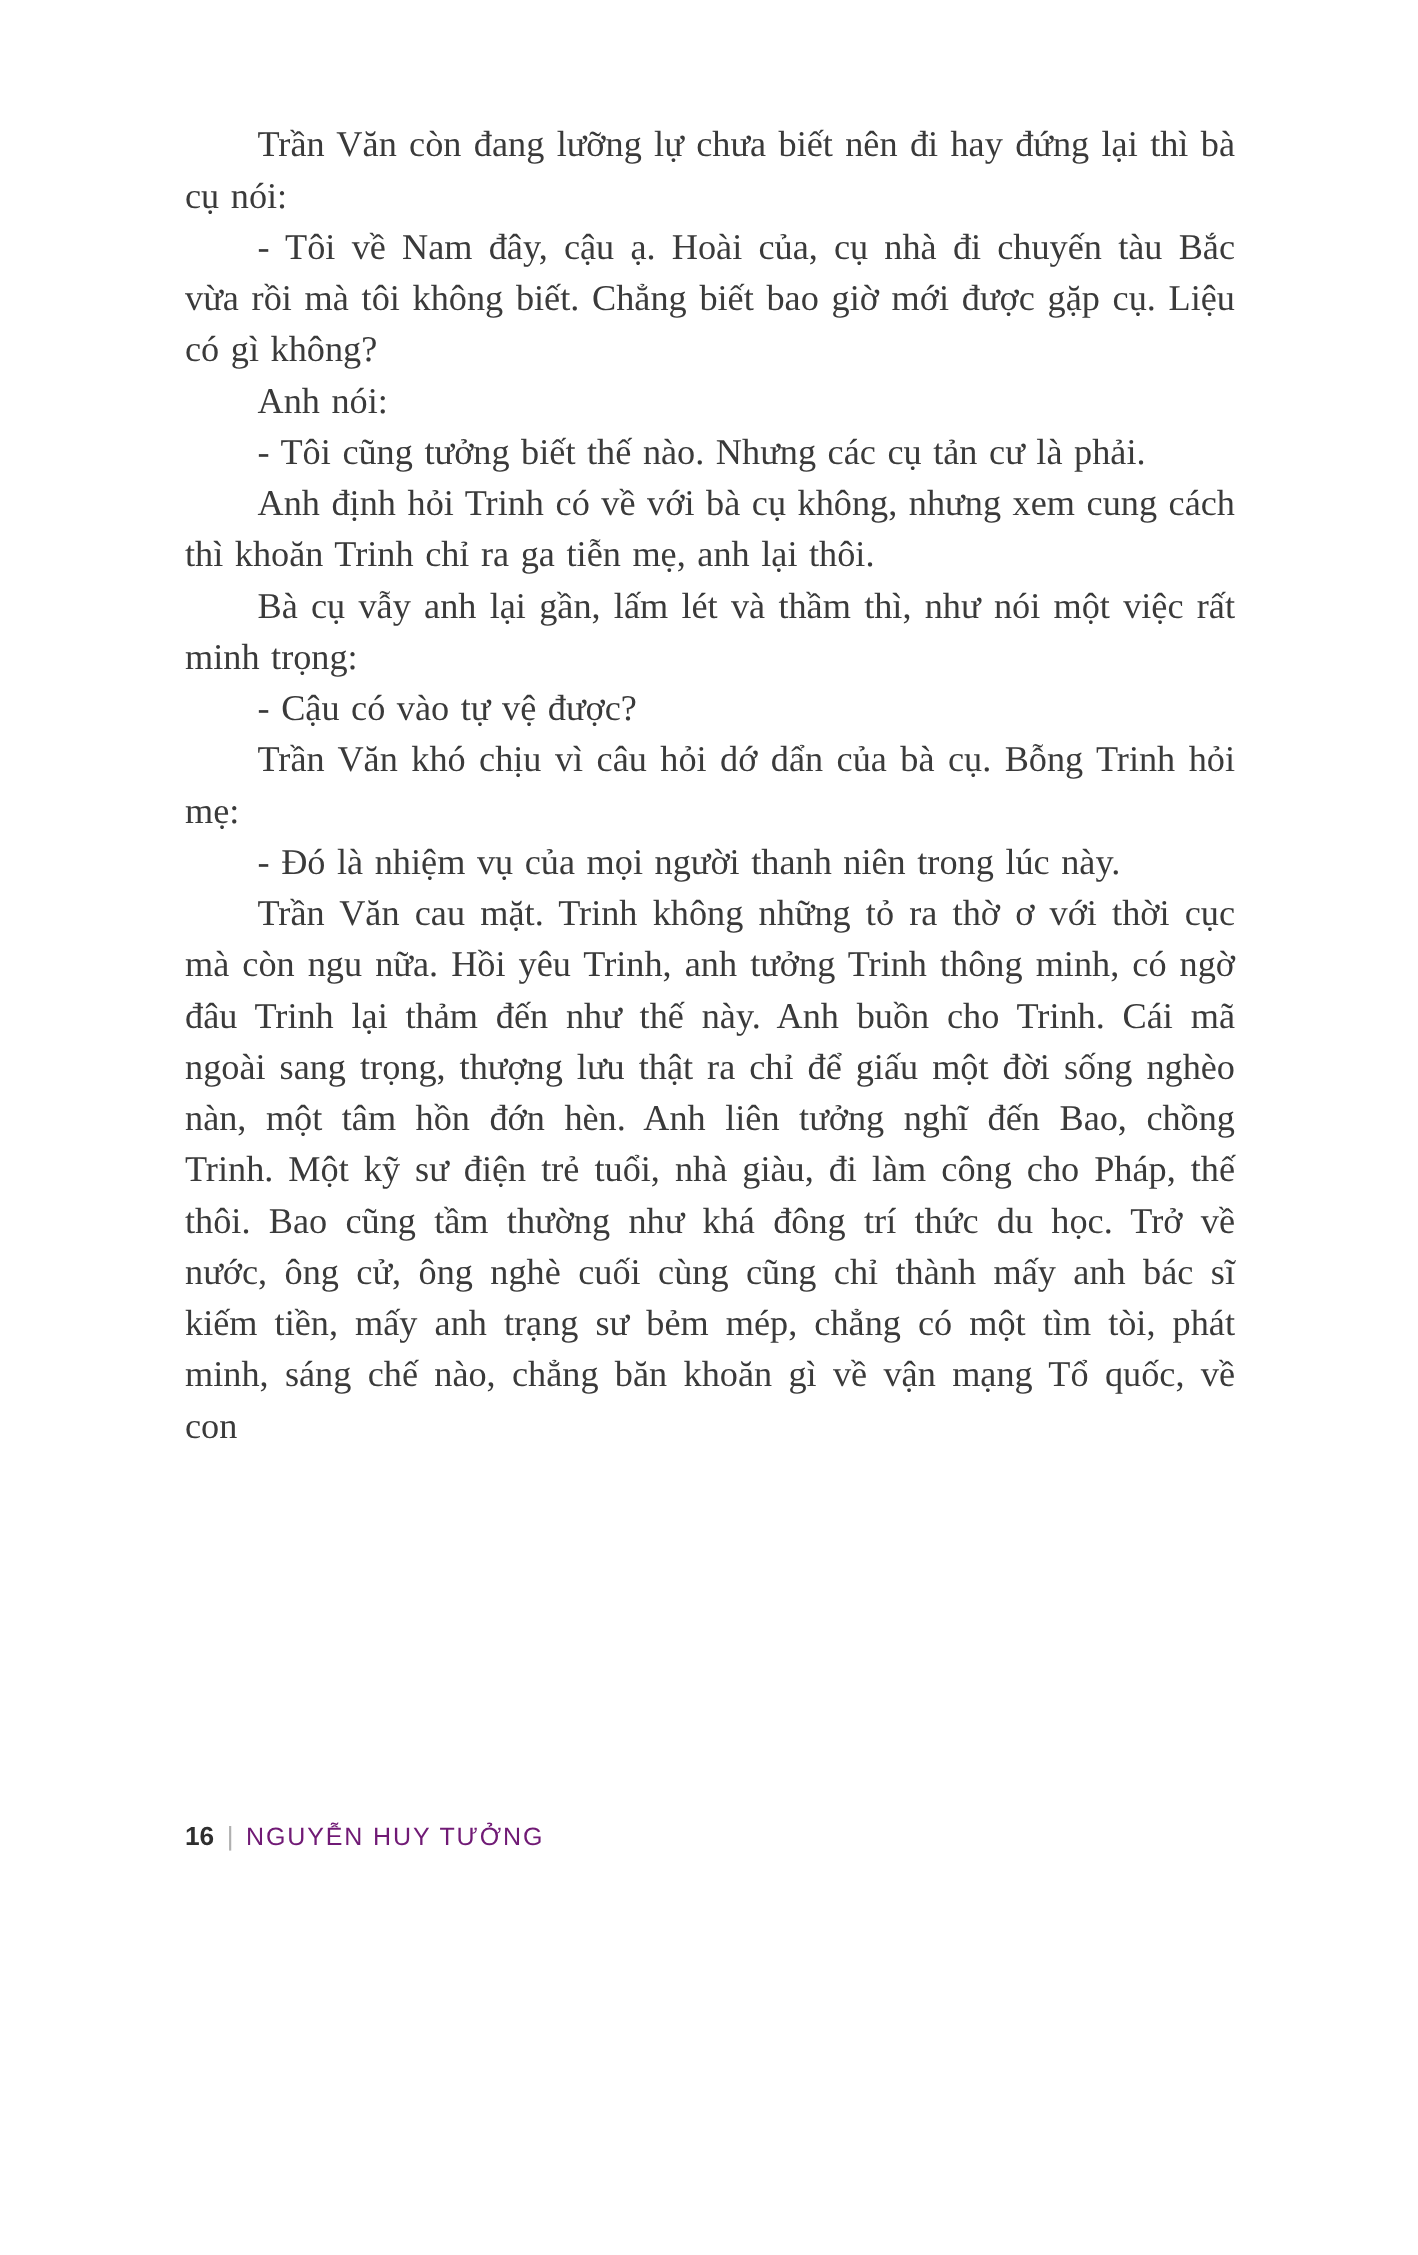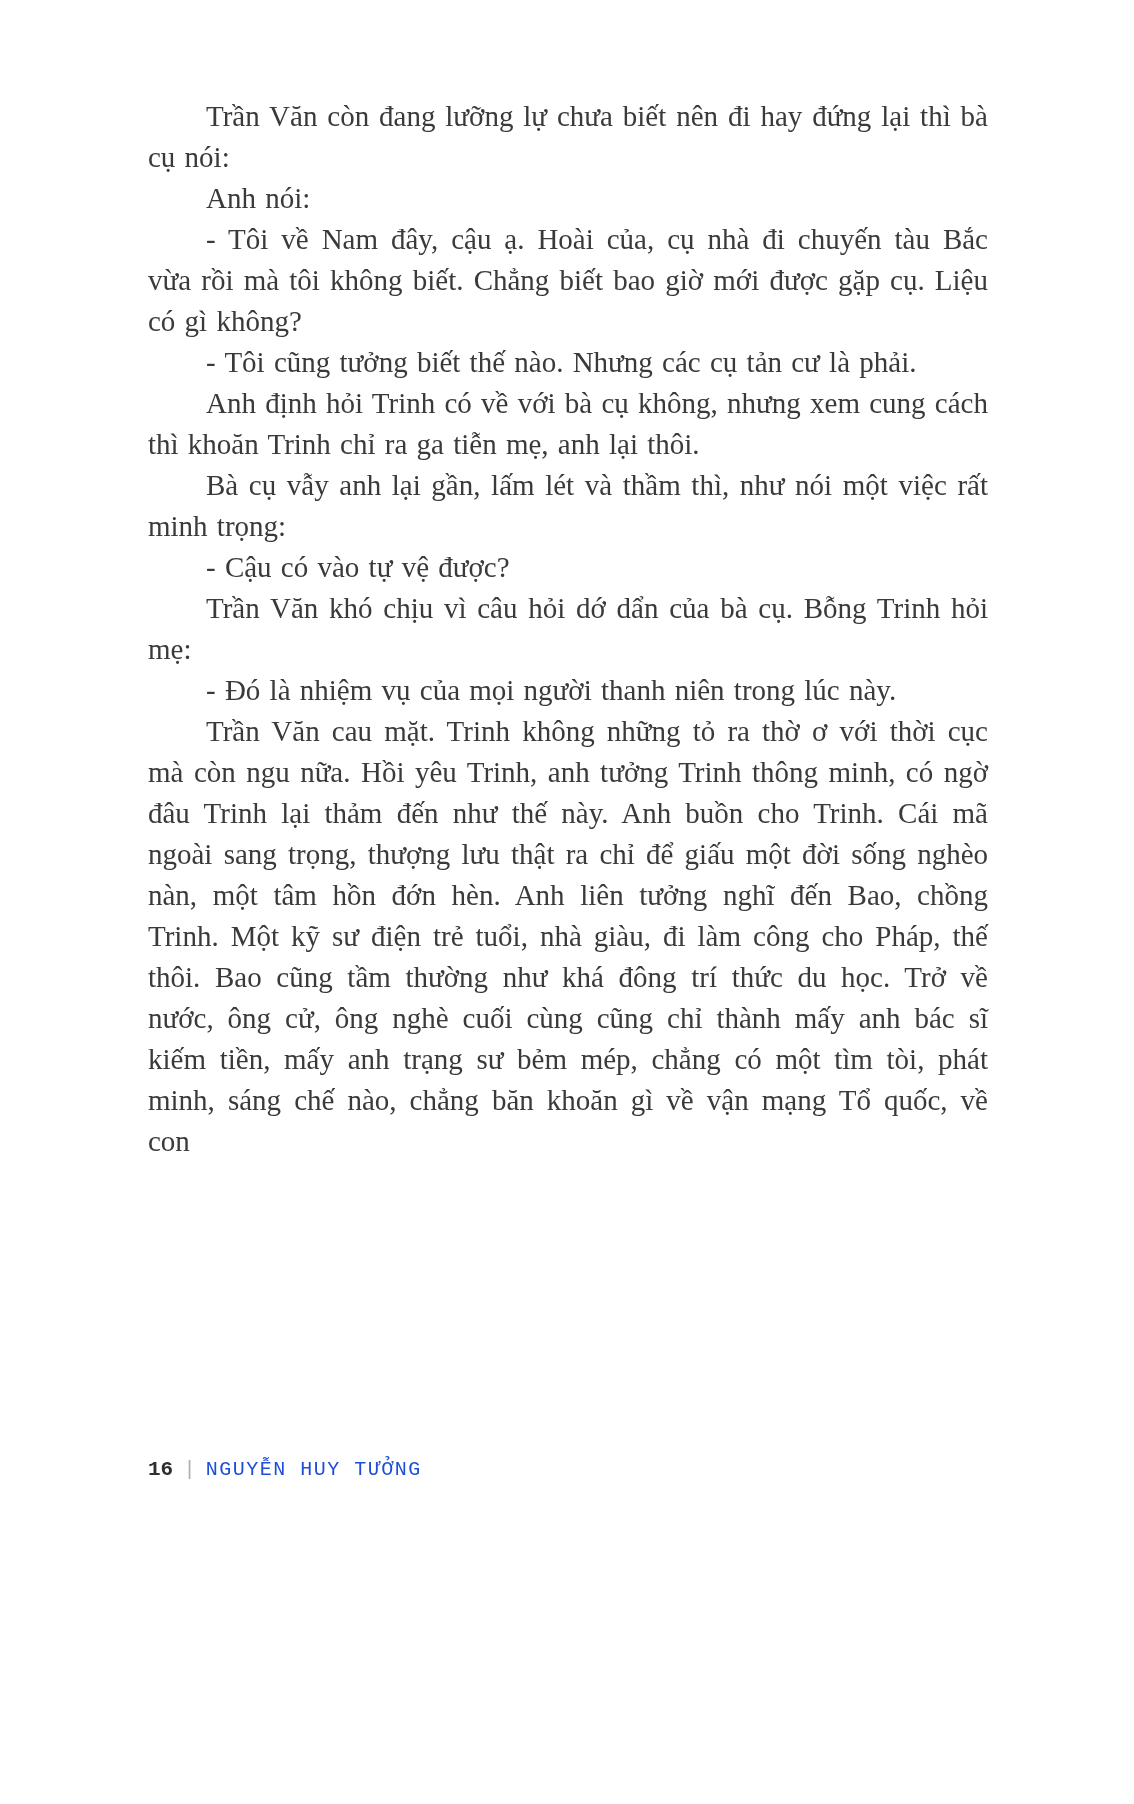--- a/index.html
+++ b/index.html
@@ -40,47 +40,47 @@
     }
     .content p.continued {
       text-align-last: justify;
     }
     .footer {
       position: absolute;
       left: 148px;
       top: 1458px;
       display: flex;
       align-items: center;
-      font-family: Liberation Mono, monospace;
+      font-family: Liberation Sans, sans-serif;
     }
     .footer .num {
       font-size: 21px;
       font-weight: 700;
       color: #2e2e2e;
     }
     .footer .sep {
       font-size: 21px;
       font-weight: 300;
       color: #b0b0b0;
       margin: 0 10px;
     }
     .footer .author {
       font-size: 20px;
-      color: #1d4ed8;
+      color: #701a75;
       letter-spacing: 1.5px;
     }
   </style>
 </head>
 <body>
 
 <div class="page">
   <div class="content">
     <p>Trần Văn còn đang lưỡng lự chưa biết nên đi hay đứng lại thì bà cụ nói:</p>
+    <p>- Tôi về Nam đây, cậu ạ. Hoài của, cụ nhà đi chuyến tàu Bắc vừa rồi mà tôi không biết. Chẳng biết bao giờ mới được gặp cụ. Liệu có gì không?</p>
     <p>Anh nói:</p>
-    <p>- Tôi về Nam đây, cậu ạ. Hoài của, cụ nhà đi chuyến tàu Bắc vừa rồi mà tôi không biết. Chẳng biết bao giờ mới được gặp cụ. Liệu có gì không?</p>
     <p>- Tôi cũng tưởng biết thế nào. Nhưng các cụ tản cư là phải.</p>
     <p>Anh định hỏi Trinh có về với bà cụ không, nhưng xem cung cách thì khoăn Trinh chỉ ra ga tiễn mẹ, anh lại thôi.</p>
     <p>Bà cụ vẫy anh lại gần, lấm lét và thầm thì, như nói một việc rất minh trọng:</p>
     <p>- Cậu có vào tự vệ được?</p>
     <p>Trần Văn khó chịu vì câu hỏi dớ dẩn của bà cụ. Bỗng Trinh hỏi mẹ:</p>
     <p>- Đó là nhiệm vụ của mọi người thanh niên trong lúc này.</p>
     <p class="continued">Trần Văn cau mặt. Trinh không những tỏ ra thờ ơ với thời cục mà còn ngu nữa. Hồi yêu Trinh, anh tưởng Trinh thông minh, có ngờ đâu Trinh lại thảm đến như thế này. Anh buồn cho Trinh. Cái mã ngoài sang trọng, thượng lưu thật ra chỉ để giấu một đời sống nghèo nàn, một tâm hồn đớn hèn. Anh liên tưởng nghĩ đến Bao, chồng Trinh. Một kỹ sư điện trẻ tuổi, nhà giàu, đi làm công cho Pháp, thế thôi. Bao cũng tầm thường như khá đông trí thức du học. Trở về nước, ông cử, ông nghè cuối cùng cũng chỉ thành mấy anh bác sĩ kiếm tiền, mấy anh trạng sư bẻm mép, chẳng có một tìm tòi, phát minh, sáng chế nào, chẳng băn khoăn gì về vận mạng Tổ quốc, về con</p>
   </div>
 
   <div class="footer">

